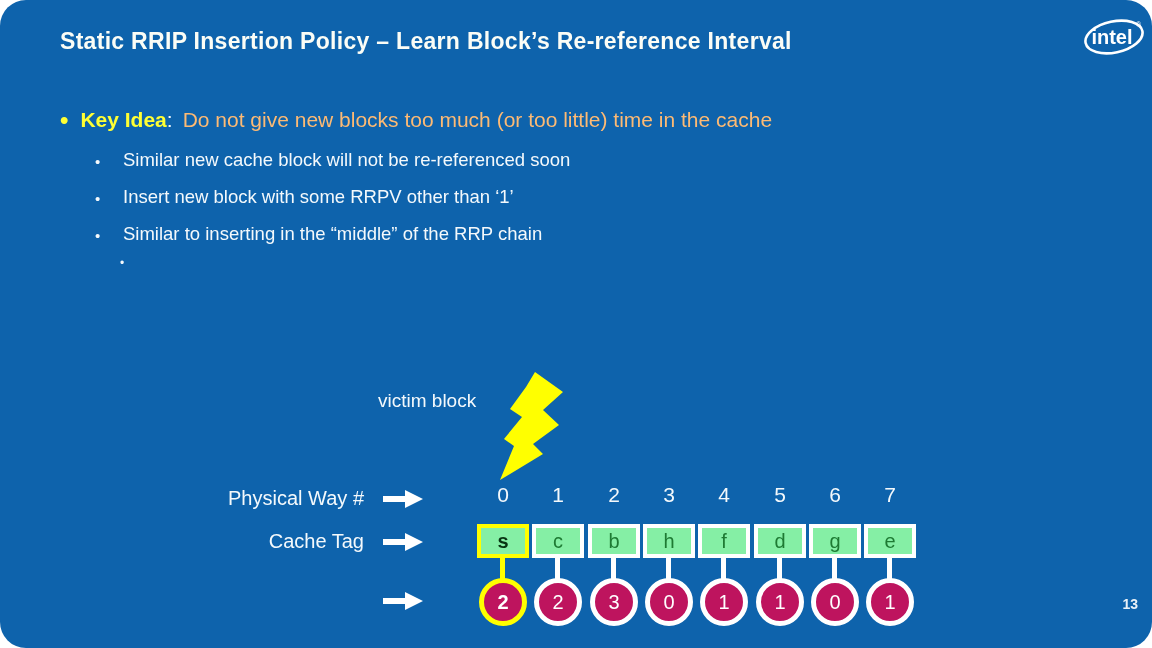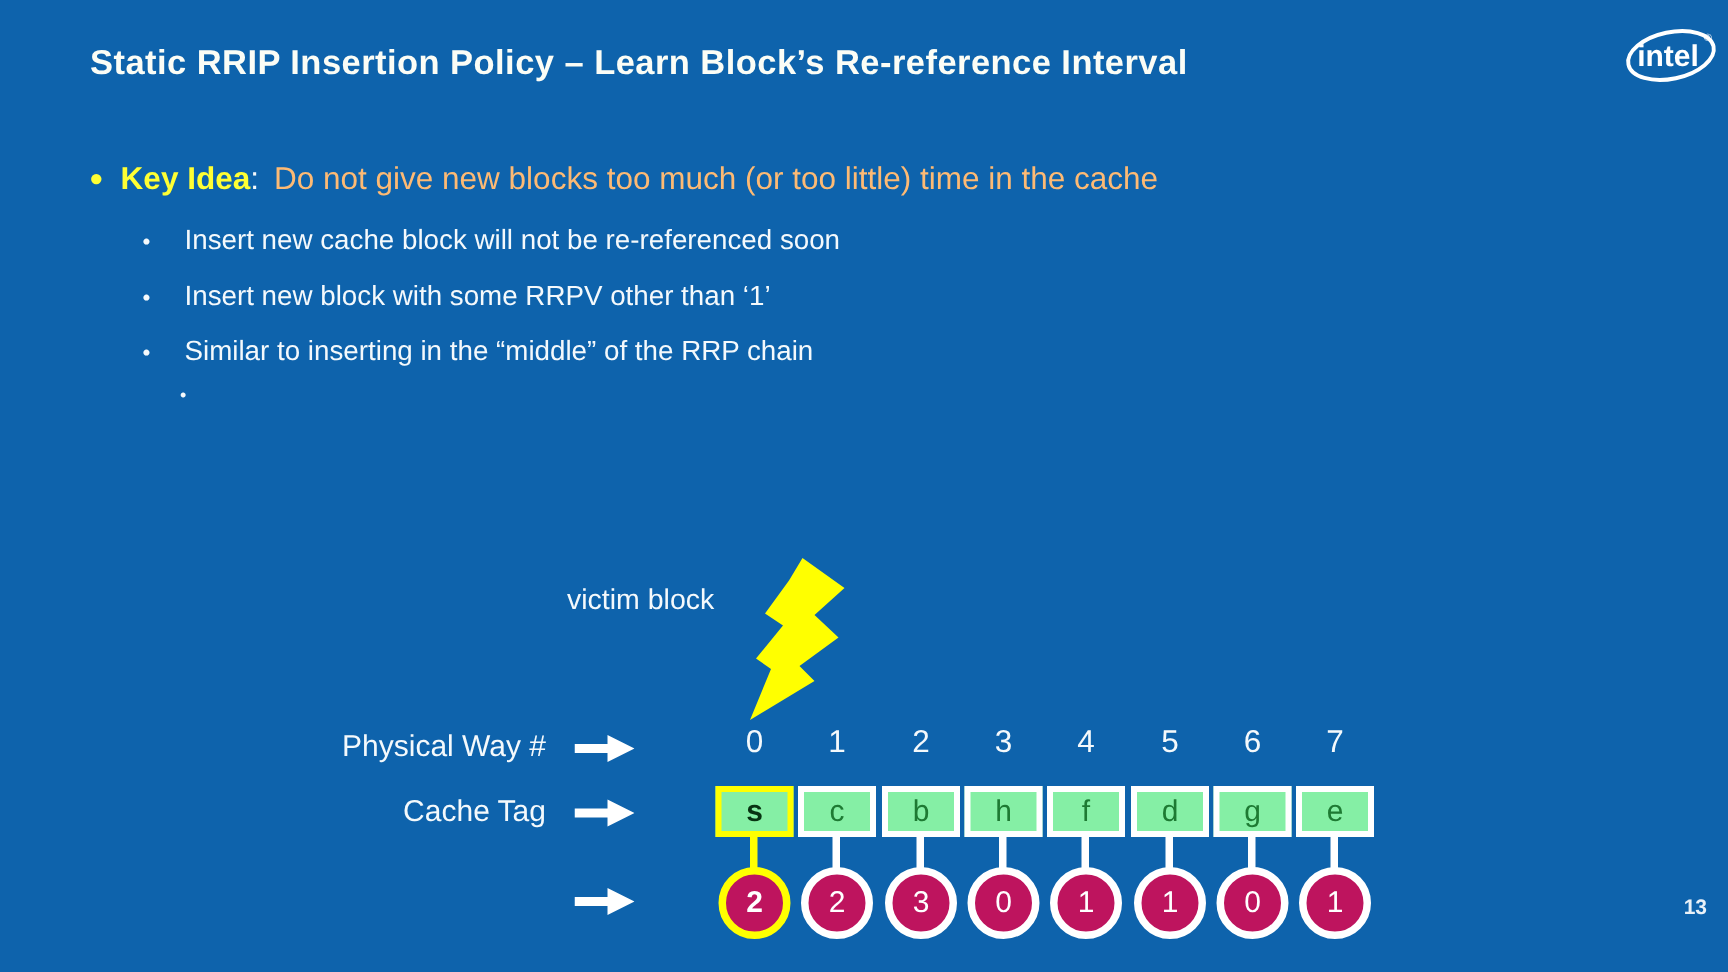--- a/index.html
+++ b/index.html
@@ -1,20 +1,20 @@
 <!DOCTYPE html>
 <html><head>
 <meta charset="utf-8">
 <style>
   * { margin:0; padding:0; box-sizing:border-box; }
   html,body { width:1152px; height:648px; overflow:hidden; }
   body { font-family:"Liberation Sans", sans-serif; }
   .slide {
     position:relative; width:1152px; height:648px;
-    background:#0E63AC; color:#F4F9FC;
+    background:#0E63AC; color:#F4F9FC;border-radius:26px;
   }
   .abs { position:absolute; }
 
   .title {
     left:60px; top:28px; width:980px;
     font-size:23px; font-weight:bold; letter-spacing:0.3px; color:#FBFDF6;
   }
 
   .logo { left:1083px; top:12px; width:62px; height:50px; }
 
@@ -90,21 +90,21 @@
     <text x="53" y="15" font-size="7" fill="#FFFFFF">®</text>
   </svg>
 
   <div class="abs kline">
     <span class="kbullet">•</span><span class="klabel">Key Idea</span><span class="ksep">:</span><span class="ktext">Do not give new blocks too much (or too little) time in the cache</span>
   </div>
 
   <div class="abs subs">
     <div class="subrow">
       <span class="sbullet">•</span>
-      <span>Insert new cache block will not be re-referenced soon</span>
+      <span>Similar new cache block will not be re-referenced soon</span>
     </div>
     <div class="subrow">
       <span class="sbullet">•</span>
       <span>Insert new block with some RRPV other than ‘1’</span>
     </div>
     <div class="subrow">
       <span class="sbullet">•</span>
       <span>Similar to inserting in the “middle” of the RRP chain</span>
     </div>
   </div>

